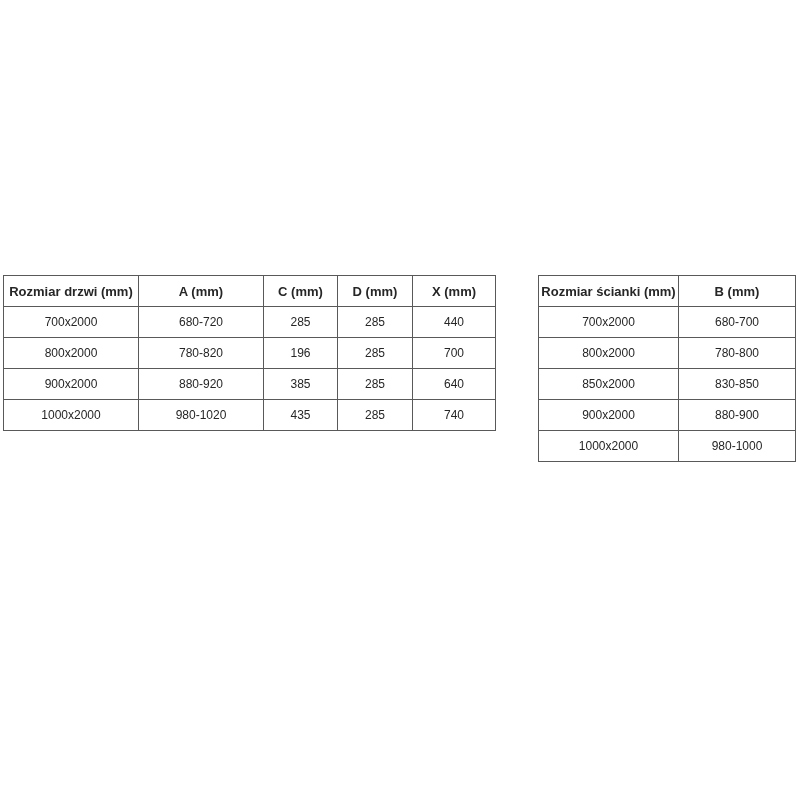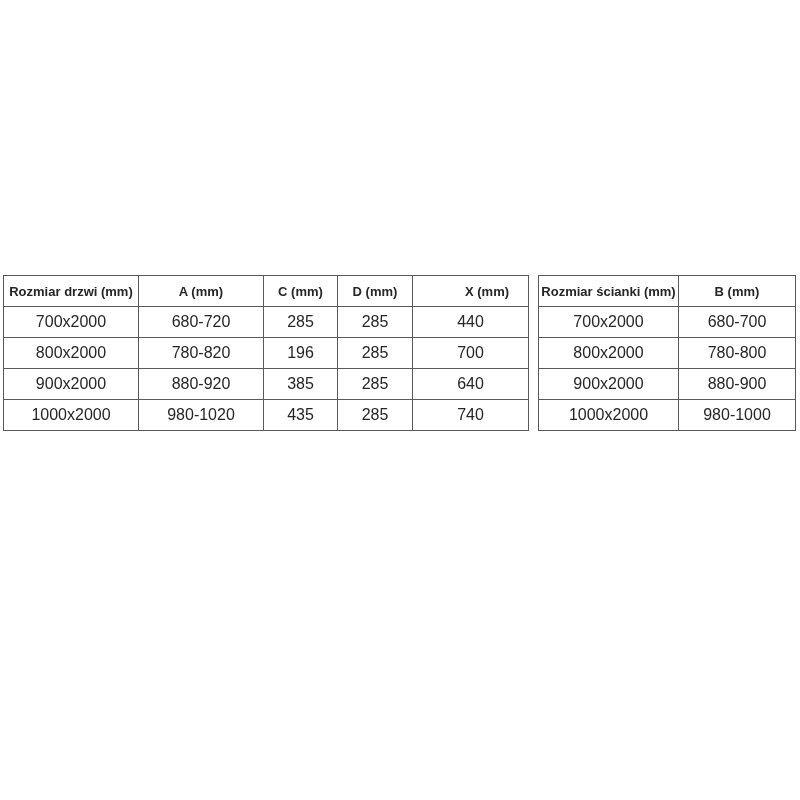--- a/index.html
+++ b/index.html
@@ -20,30 +20,30 @@
   .t th, .t td {
     border: 1px solid #595959;
     text-align: center;
     vertical-align: middle;
     padding: 0;
     height: 30px;
     overflow: hidden;
     white-space: nowrap;
   }
   .t th { font-weight: bold; font-size: 13px; }
-  .t td { font-size: 16px; font-weight: normal; }
+  .t td { font-size: 12px; font-weight: normal; }
 
   .t-left  { left: 3px;   top: 275px; width: 489px; }
   .t-right { left: 538px; top: 275px; width: 255px; }
 
   .t-left th:nth-child(1) { width: 134px; }
   .t-left th:nth-child(2) { width: 124px; margin-left: 37px; }
   .t-left th:nth-child(3) { width: 73px; }
   .t-left th:nth-child(4) { width: 74px; }
-  .t-left th:nth-child(5) { width: 82px; padding-left: 33px; }
+  .t-left th:nth-child(5) { width: 82px; }
 
   .t-right th:nth-child(1) { width: 139px; margin-left: 29px; }
   .t-right th:nth-child(2) { width: 116px; margin-top: 23px; }
 </style>
 </head>
 <body>
 
 <table class="t t-left">
     <thead>
       <tr>
@@ -96,20 +96,24 @@
     <tbody>
       <tr>
         <td>700x2000</td>
         <td>680-700</td>
       </tr>
       <tr>
         <td>800x2000</td>
         <td>780-800</td>
       </tr>
       <tr>
+        <td>850x2000</td>
+        <td>830-850</td>
+      </tr>
+      <tr>
         <td>900x2000</td>
         <td>880-900</td>
       </tr>
       <tr>
         <td>1000x2000</td>
         <td>980-1000</td>
       </tr>
     </tbody>
   </table>
 

